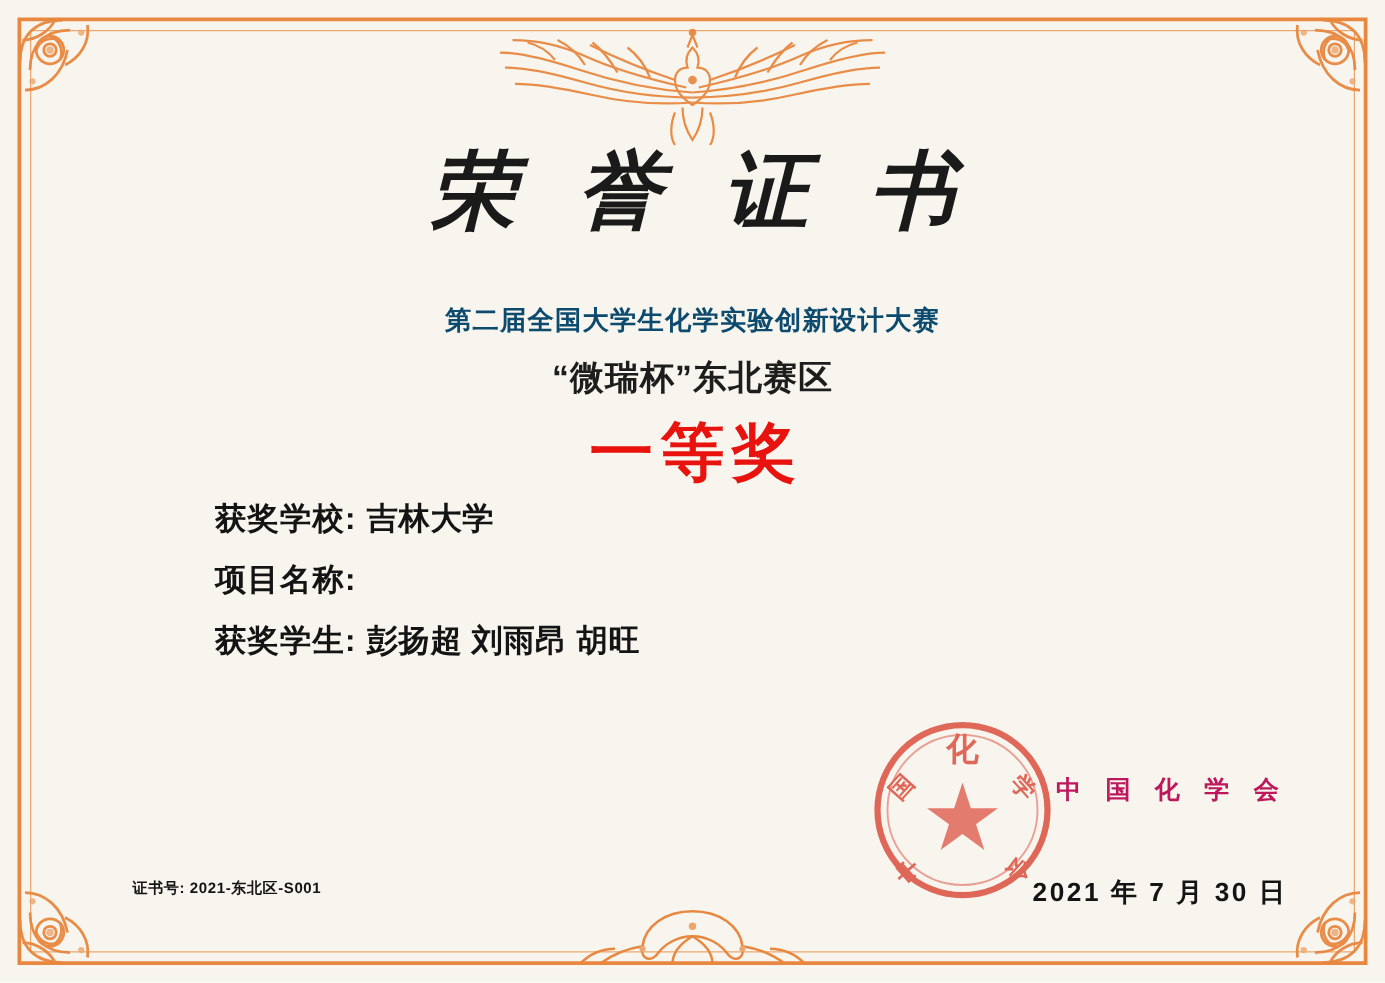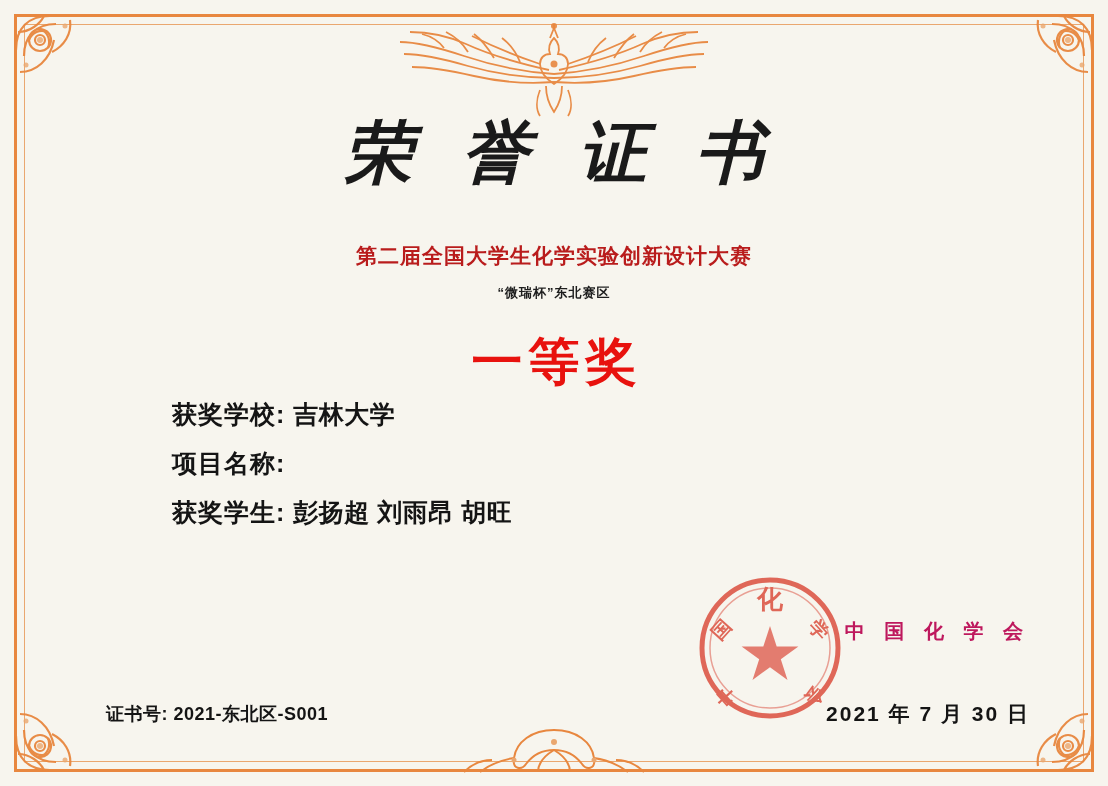--- a/index.html
+++ b/index.html
@@ -90,30 +90,30 @@
   }
 
   .subtitle1 {
     position: absolute;
     top: 242px;
     left: 0;
     right: 0;
     text-align: center;
     font-size: 21px;
     font-weight: bold;
-    color: #b91c1c;
+    color: #0c4a6e;
     letter-spacing: 1px;
   }
   .subtitle2 {
     position: absolute;
     top: 284px;
     left: 0;
     right: 0;
     text-align: center;
-    font-size: 13px;
+    font-size: 27px;
     font-weight: bold;
     color: #1d1d1d;
     letter-spacing: 1px;
   }
 
   .award {
     position: absolute;
     top: 328px;
     left: 0;
     right: 0;
@@ -174,21 +174,21 @@
     left: 690px;
     top: 568px;
     width: 160px;
     height: 160px;
   }
 
   .cert-no {
     position: absolute;
     left: 106px;
     top: 702px;
-    font-size: 18px;
+    font-size: 12px;
     color: #141414;
     font-weight: bold;
     letter-spacing: 0.5px;
   }
 
   .date {
     position: absolute;
     right: 78px;
     top: 700px;
     font-size: 21px;

